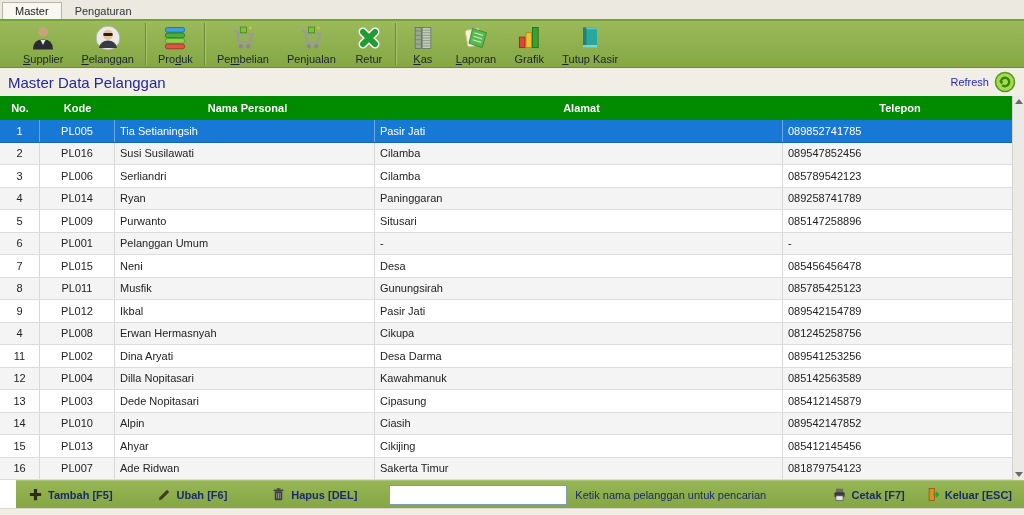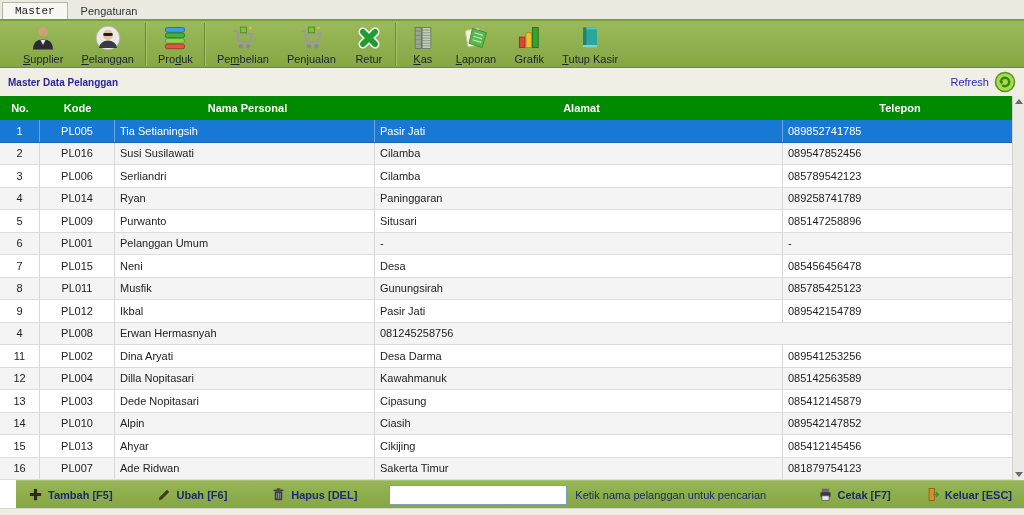--- a/index.html
+++ b/index.html
@@ -3,34 +3,34 @@
 <meta charset="utf-8">
 <style>
   * { margin:0; padding:0; box-sizing:border-box; }
   html,body { width:1024px; height:515px; overflow:hidden; }
   body { font-family:"Liberation Sans","DejaVu Sans",sans-serif; font-size:11px; background:#efede4; }
   .app { width:1024px; height:515px; display:flex; flex-direction:column; background:#fff; }
 
   
   .tabbar { height:19px; background:#ece9e1; display:flex; align-items:flex-end; padding-left:2px; flex:none; }
   .tab { padding:2px 12px 2px 12px; color:#333; cursor:default; border:1px solid transparent; border-bottom:none; }
-  .tab.active { background:#f8f7f2; border-color:#b9b4a8; color:#222;font-family:Liberation Mono, monospace; }
+  .tab.active { background:#f8f7f2; border-color:#b9b4a8; color:#222; }
 
   
   .toolbar { height:49px; flex:none; background:linear-gradient(#9bba5b,#86a744); border-top:2px solid #74a32f; border-bottom:1px solid #6c8a36; display:flex; align-items:stretch; padding-left:14px; }
   .titem { display:flex; flex-direction:column; align-items:center; justify-content:flex-end; padding:3px 9px 2px 9px; min-width:48px; cursor:default; }
   .ticon { width:30px; height:30px; display:flex; align-items:center; justify-content:center; }
   .ticon svg { width:28px; height:28px; }
   .tlabel { color:#1b2430; margin-top:1px; white-space:nowrap; }
   .tlabel u { text-decoration:underline; }
   .tsep { width:2px; margin:2px 2px; background:linear-gradient(90deg,#6c8a36 50%,#a8c56e 50%); flex:none; }
 
   
   .titlebar { height:28px; flex:none; background:#f0eee5; display:flex; align-items:center; padding:0 8px; }
-  .page-title { color:#26269b; font-size:10px; font-weight:bold; }
+  .page-title { color:#26269b; font-size:15px; font-weight:normal; }
   .refresh { margin-left:auto; display:flex; align-items:center; gap:5px; cursor:pointer; }
   .refresh-label { color:#2929c0; }
   .refresh svg { width:22px; height:22px; }
 
   
   .gridwrap { flex:1; display:flex; min-height:0; }
   .table { flex:1; display:flex; flex-direction:column; min-width:0; }
   .thead { height:24px; flex:none; background:#008a00; display:flex; color:#fff; font-weight:bold; }
   .thead .cell { display:flex; align-items:center; justify-content:center; }
   .tbody { flex:1; display:flex; flex-direction:column; }
@@ -52,21 +52,21 @@
   .tri-up { border-bottom:5px solid #6a6a6a; }
   .tri-down { border-top:5px solid #6a6a6a; }
 
   
   .footer { height:28px; flex:none; background:linear-gradient(#97b656,#85a643); border-top:1px solid #a9c273; display:flex; align-items:center; padding:0 12px;margin-left:16px; }
   .fbtn { display:flex; align-items:center; gap:5px; color:#1b2a6e; font-weight:bold; cursor:pointer; white-space:nowrap; }
   .fbtn svg { width:15px; height:15px; }
   .footer .sp40 { width:44px; flex:none; }
   .search-input { width:178px; height:20px; margin-left:32px; border:1px solid #7f9db9; background:#fff; padding:0 4px; font-family:inherit; font-size:11px; }
   .search-hint { margin-left:8px; color:#1b2a6e; white-space:nowrap; }
-  .fright { margin-left:auto; display:flex; align-items:center; gap:34px; }
+  .fright { margin-left:auto; display:flex; align-items:center; gap:20px; }
 
   .bottomstrip { height:7px; flex:none; background:#efede4; border-top:1px solid #d9d6cd; }
 </style>
 </head>
 <body>
 
 <div class="app">
 
   <div class="tabbar" id="tabbar">
       <div class="tab active">Master</div>
@@ -270,20 +270,21 @@
             <div class="cell c0">9</div>
             <div class="cell c1">PL012</div>
             <div class="cell c2">Ikbal</div>
             <div class="cell c3">Pasir Jati</div>
             <div class="cell c4">089542154789</div>
           </div>
           <div class="trow alt">
             <div class="cell c0">4</div>
             <div class="cell c1">PL008</div>
             <div class="cell c2">Erwan Hermasnyah</div>
+            <div class="cell c3">Cikupa</div>
             <div class="cell c4">081245258756</div>
           </div>
           <div class="trow">
             <div class="cell c0">11</div>
             <div class="cell c1">PL002</div>
             <div class="cell c2">Dina Aryati</div>
             <div class="cell c3">Desa Darma</div>
             <div class="cell c4">089541253256</div>
           </div>
           <div class="trow alt">

